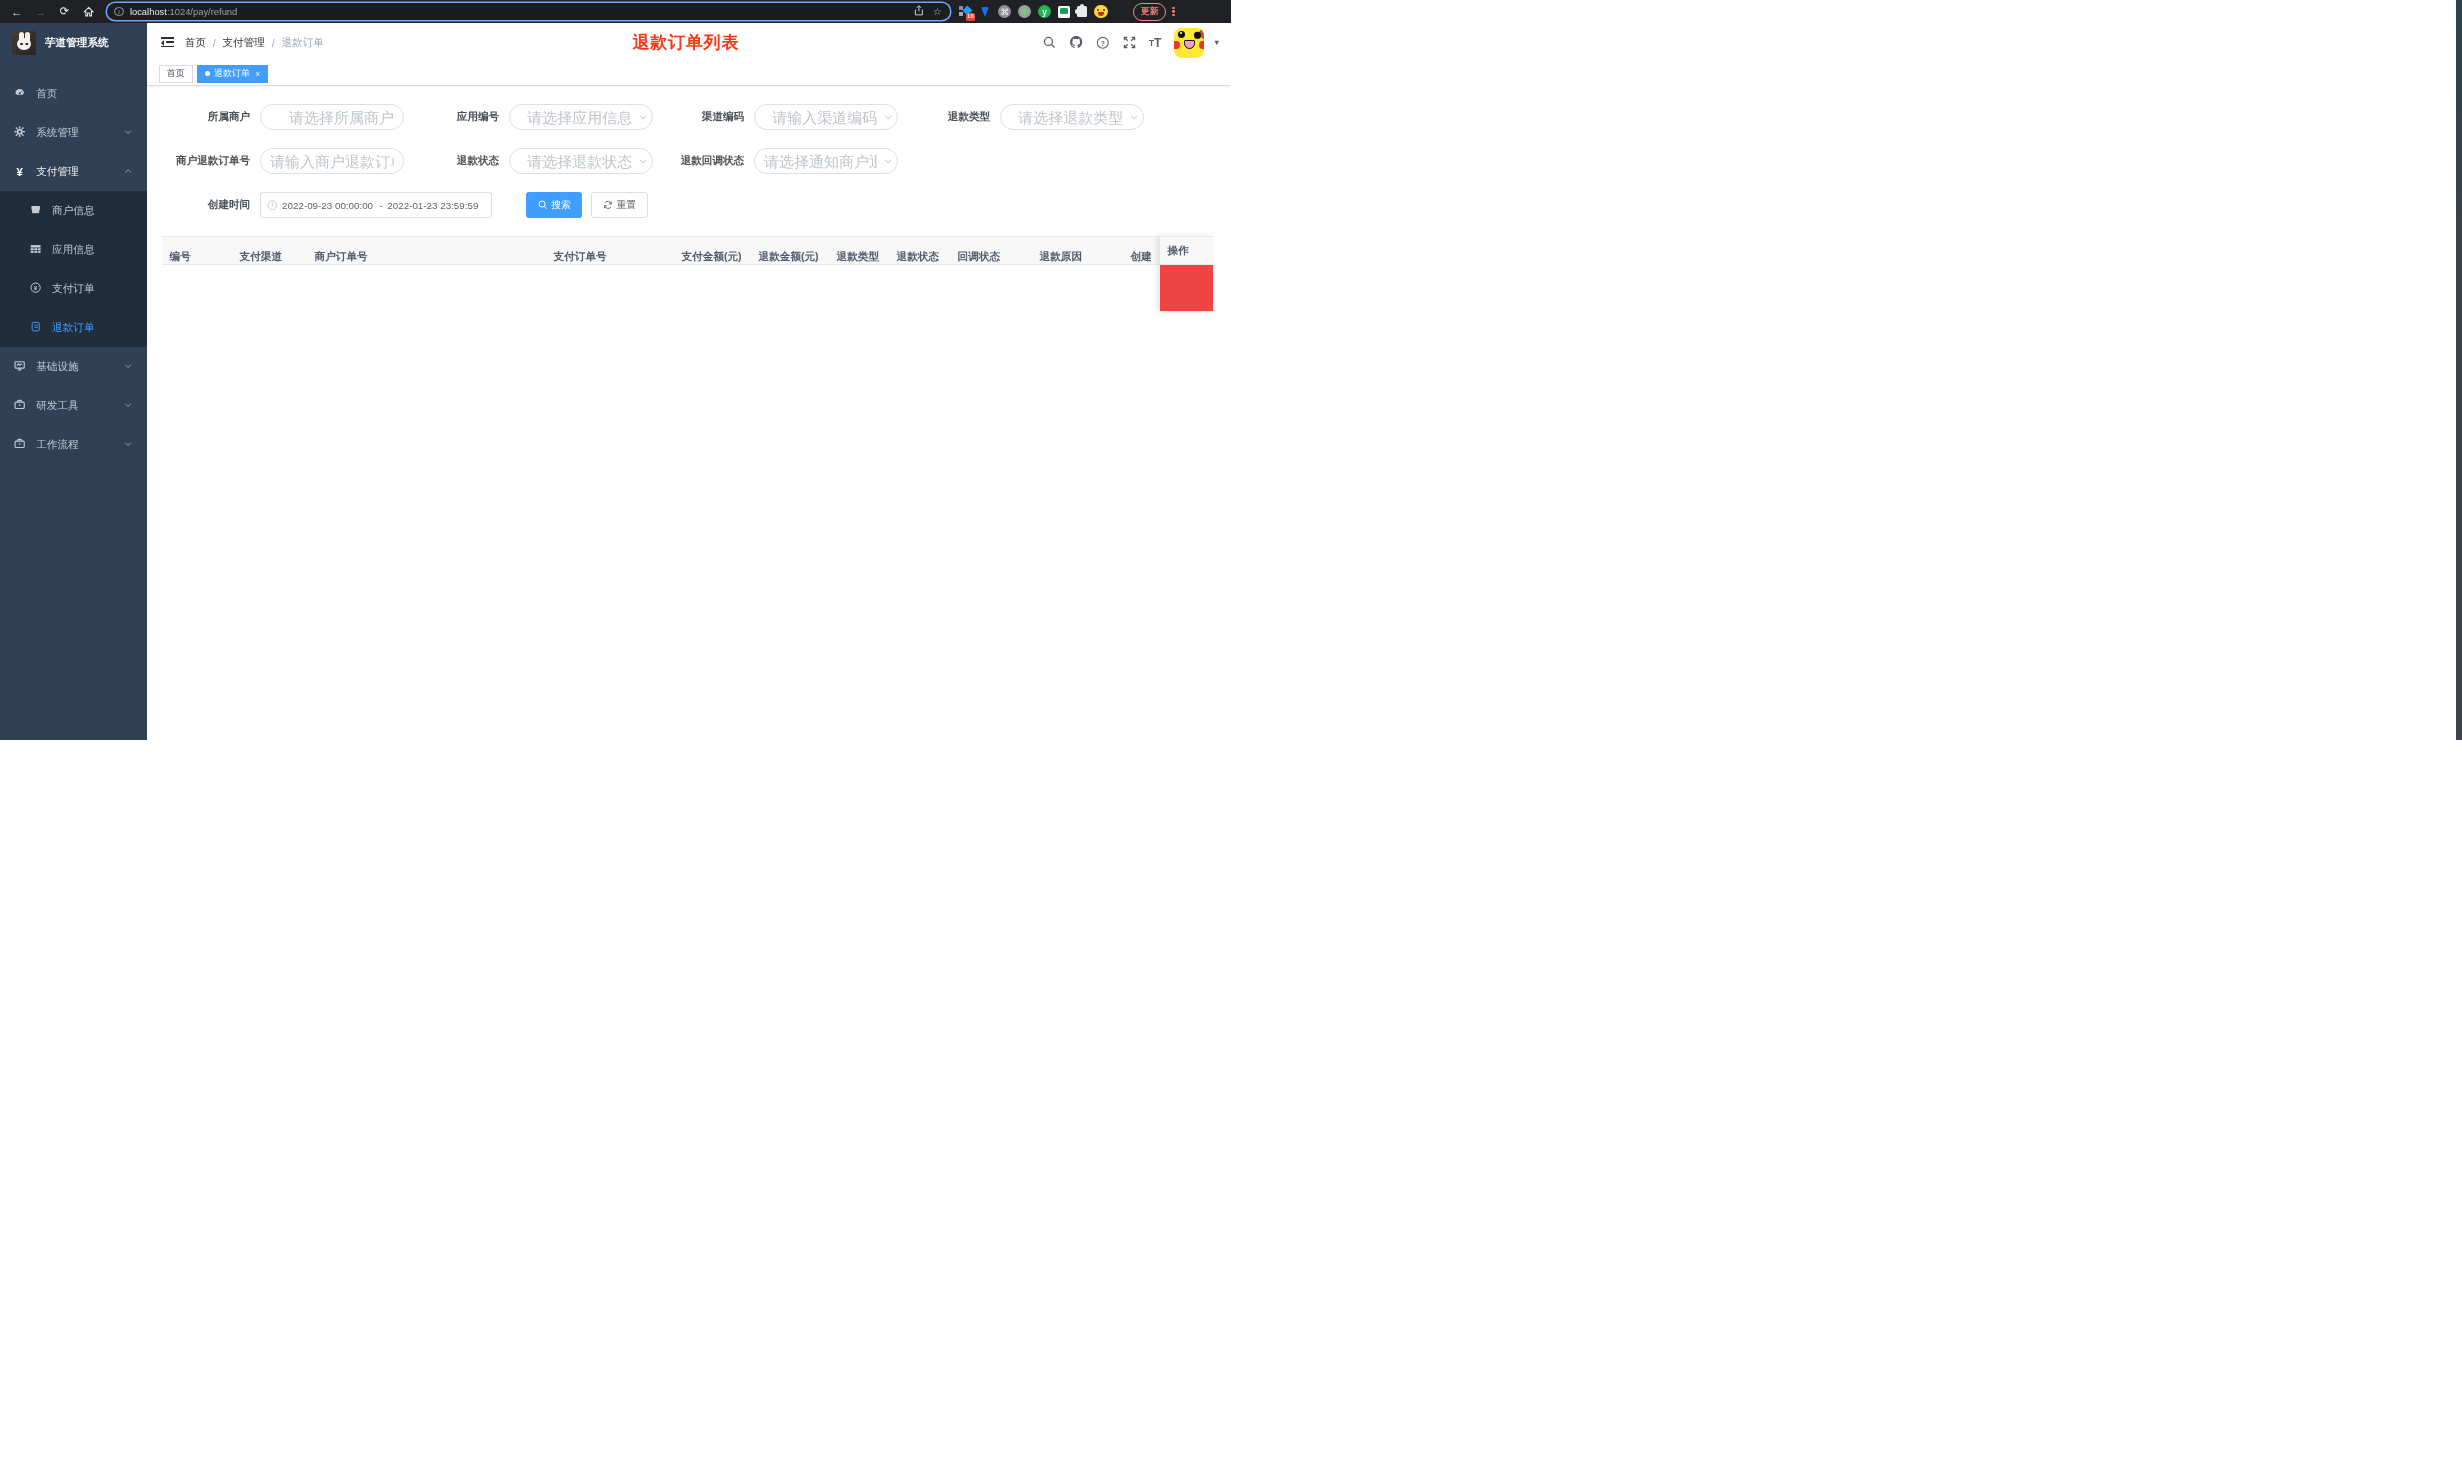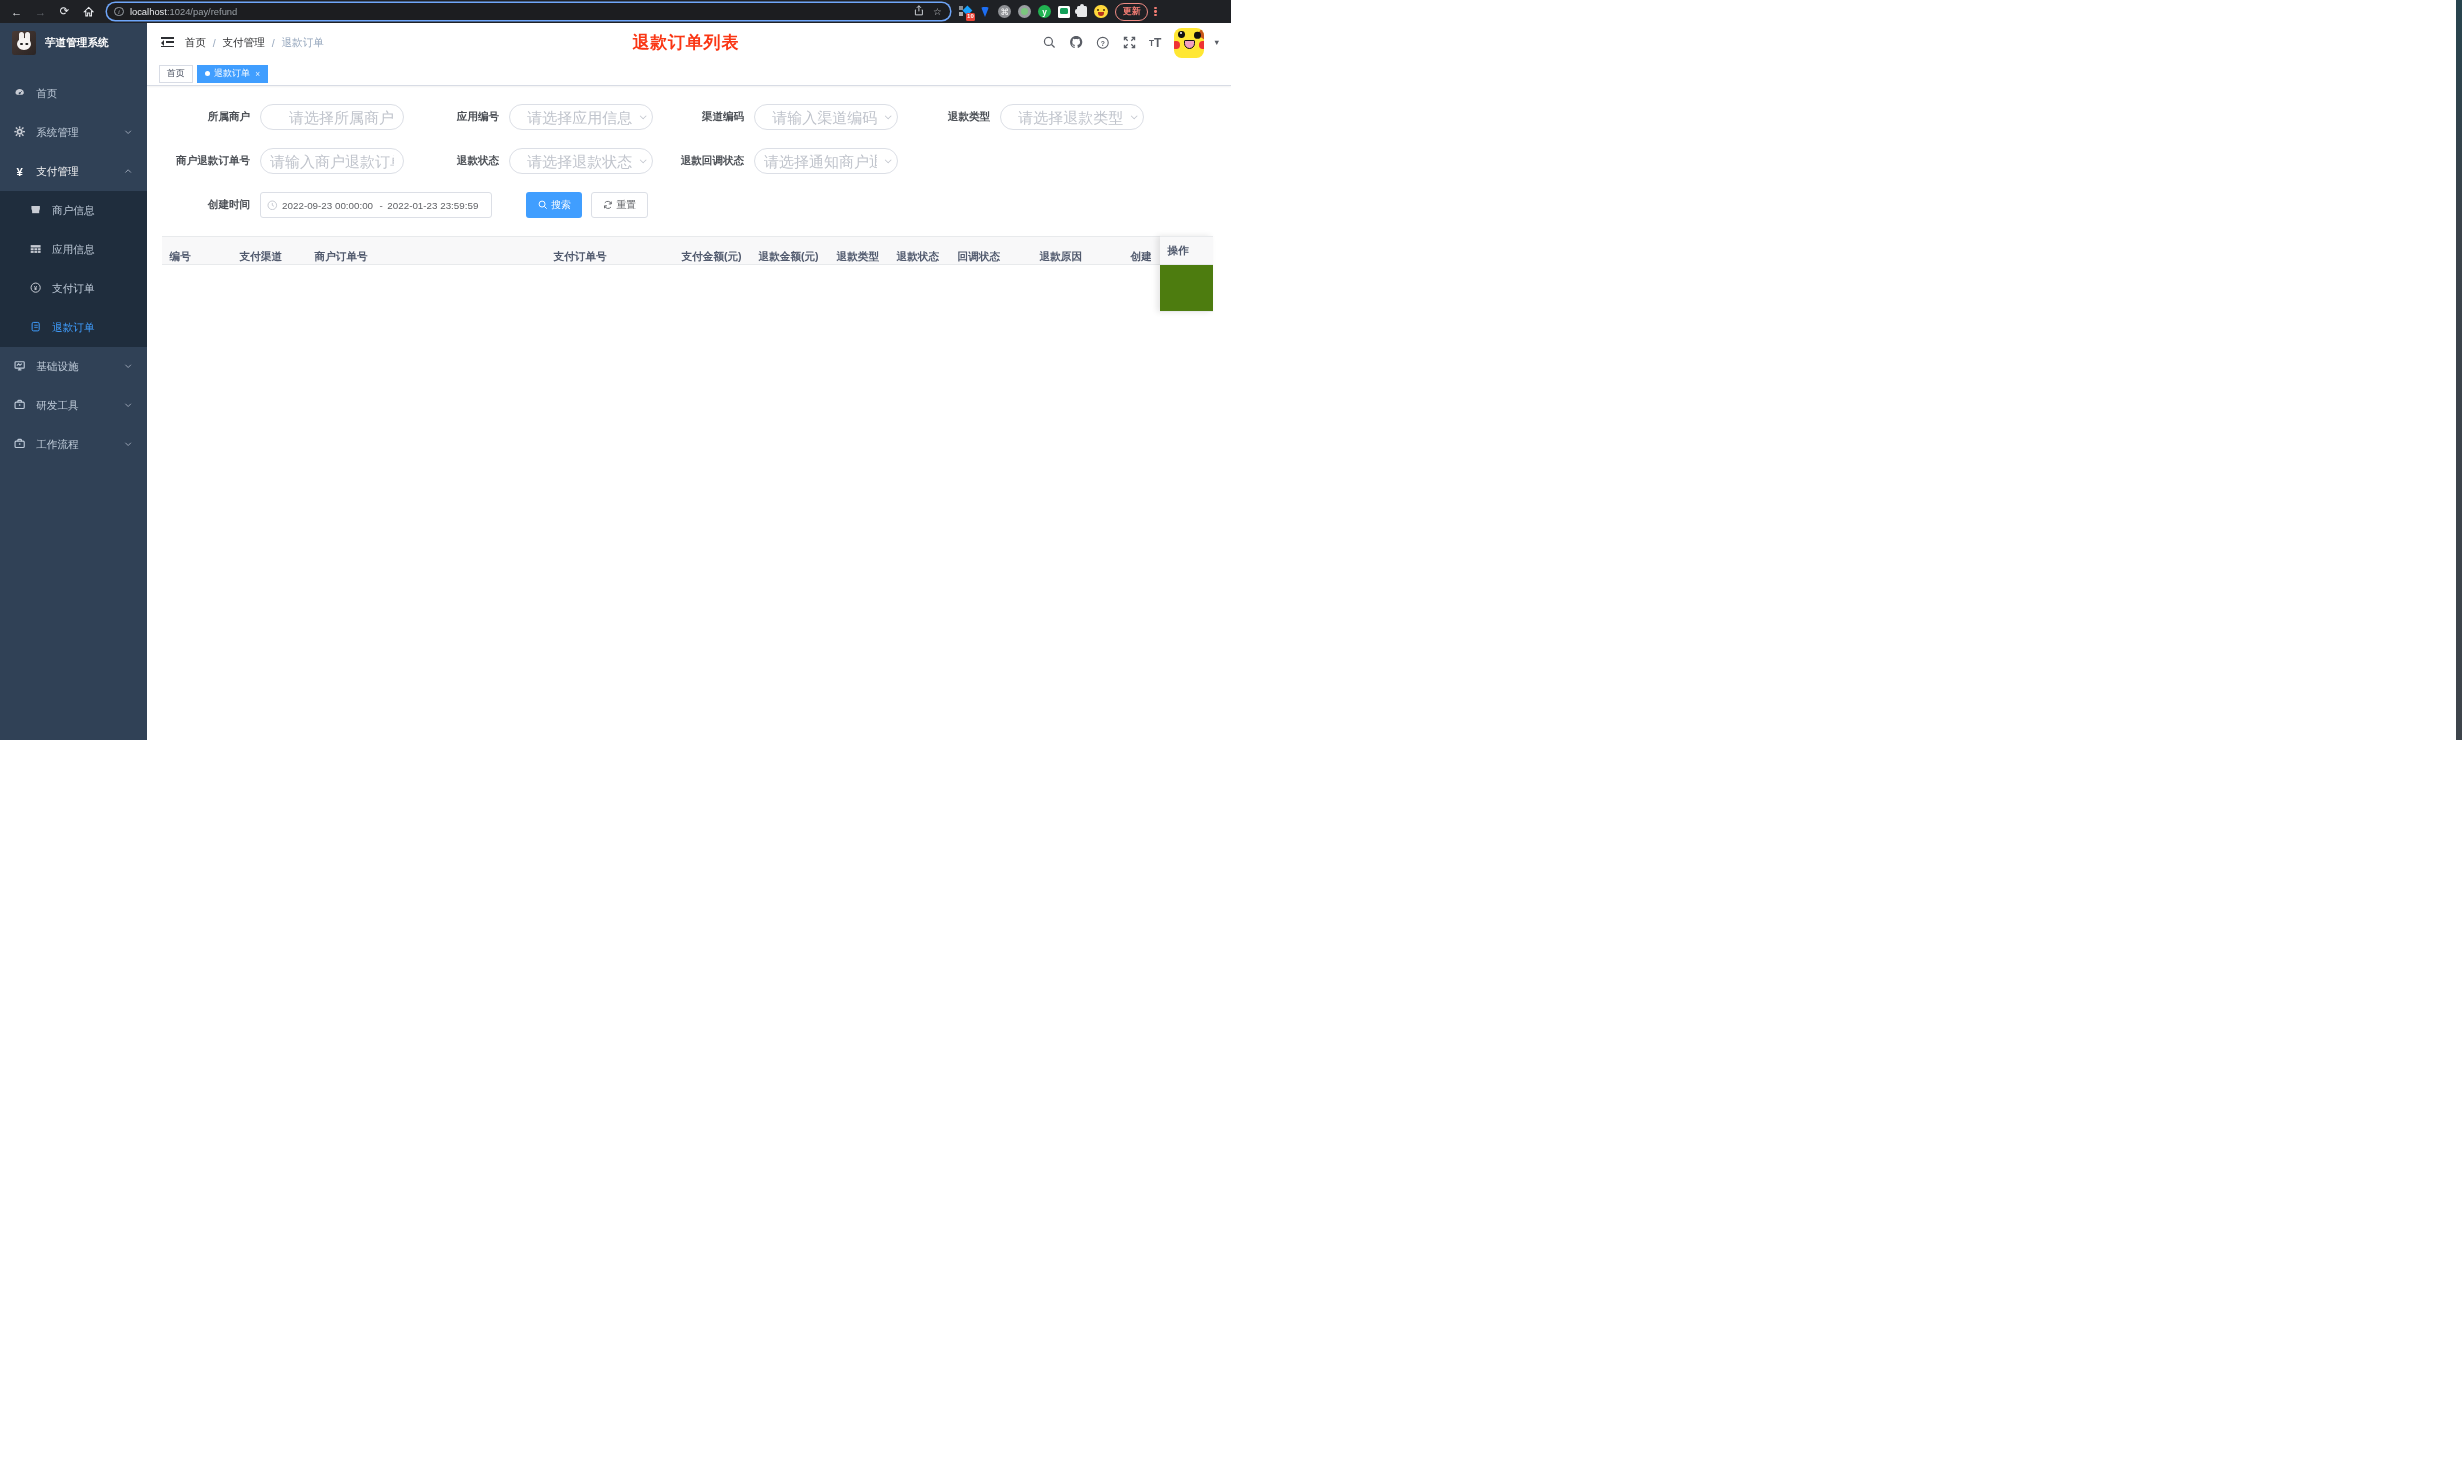--- a/index.html
+++ b/index.html
@@ -28,21 +28,21 @@
   .ext-dotcircle:after{content:"";position:absolute;left:3px;top:3px;width:6.8px;height:6.8px;border-radius:50%;background:#7bc67e;}
   .ext-y { width:13.6px;height:13.6px;border-radius:50%;background:#21b351;color:#fff;font-size:8.3px;font-weight:bold;display:flex;align-items:center;justify-content:center;}
   .ext-chat { width:12px;height:12px;background:#fff;border-radius:1.5px;position:relative;}
   .ext-chat:after{content:"";position:absolute;left:2.3px;top:2.3px;width:7.6px;height:6px;background:#14a05a;border-radius:1.5px;}
   .ext-puzzle { width:10.6px;height:10.6px;background:#e7e9ec;border-radius:1.5px;position:relative;}
   .ext-puzzle:before{content:"";position:absolute;top:-2.3px;left:3px;width:4.5px;height:4.5px;border-radius:50%;background:#e7e9ec;}
   .ext-puzzle:after{content:"";position:absolute;left:-2.3px;top:3px;width:4.5px;height:4.5px;border-radius:50%;background:#e7e9ec;}
   .ext-emoji { width:13.6px;height:13.6px;border-radius:50%;background:#ffd83b;position:relative;}
   .ext-emoji:before{content:"";position:absolute;left:2.3px;top:3.8px;width:2.3px;height:2.3px;border-radius:50%;background:#4a3000;box-shadow:6px 0 0 #4a3000;}
   .ext-emoji:after{content:"";position:absolute;left:3.8px;top:7.6px;width:6px;height:3.8px;border-radius:0 0 6px 6px;background:#b5321f;}
-  .update-pill { margin-left:7px; color:#f07b72; border:1.1px solid #ef8b84; border-radius:9px; font-size:9px; padding:1.5px 6.8px; font-weight:bold;}
+  .update-pill { margin-left:25px; color:#f07b72; border:1.1px solid #ef8b84; border-radius:9px; font-size:9px; padding:1.5px 6.8px; font-weight:bold;}
   .chrome-menu { color:#f07b72; font-size:9px; letter-spacing:0; margin:0 1.5px 0 6px; display:flex; flex-direction:column; gap:1.5px; align-items:center;}
   .chrome-menu i{width:2.3px;height:2.3px;border-radius:50%;background:#f07b72;}
 
   
   .app { display:flex; height:717px; }
   .sidebar { width:147px; background:#304156; flex:0 0 147px; color:#bfcbd9; }
   .logo-row { display:flex; align-items:center; padding:8.3px 0 8.3px 12px; gap:9px; }
   .logo-img { width:24px; height:24px; border-radius:2.3px; background:linear-gradient(135deg,#4a3b35,#2a2424); position:relative; overflow:hidden;}
   .logo-img .ear{position:absolute;width:5.3px;height:10.6px;background:#f3f0ee;border-radius:3px;top:0.8px;left:6.8px;}
   .logo-img .ear2{left:13px;}
@@ -119,21 +119,21 @@
 
   
   .tablewrap { width:1051px; position:relative; }
   .thead { display:flex; background:#f8f8f9; border-top:0.8px solid #e8eaec; border-bottom:0.8px solid #e8eaec; height:29px; align-items:flex-end; overflow:hidden;}
   .th { font-size:10.6px; font-weight:bold; color:#515a6e; padding:0 7.6px; white-space:nowrap; flex:0 0 auto;}
   .c1{width:70px;} .c2{width:75px;} .c3{width:239px;} .c4{width:128px;} .c5{width:77px;}
   .c6{width:78px;} .c7{width:60px;} .c8{width:61px;} .c9{width:82px;} .c10{width:91px;}
   .c11{width:28px; overflow:hidden; flex:0 0 28px;}
   .trow-empty { height:47px; border-bottom:0.8px solid #e8eaec; display:flex; align-items:center; justify-content:center; }
   .empty-text { color:#9ba1ab; font-size:10.6px; }
-  .opcol { position:absolute; top:0; right:0; width:53px; height:76px; box-shadow:-3px 0 6px rgba(0,0,0,.10); background:#4d7c0f;}
+  .opcol { position:absolute; top:0; right:0; width:53px; height:76px; box-shadow:-3px 0 6px rgba(0,0,0,.10); background:#ef4444;}
   .opcol .oph { height:29px; background:#f8f8f9; border-top:0.8px solid #e8eaec; border-bottom:0.8px solid #e8eaec; display:flex; align-items:center; padding:0 7.6px; font-size:10.6px; font-weight:bold; color:#515a6e;}
   .opcol .opb { height:47px; border-bottom:0.8px solid #e8eaec;}
 
   .edge-strip { position:fixed; right:0; top:0; width:6px; height:740px; background:linear-gradient(#27444e 0%, #3a424a 30%, #3d444b 100%); z-index:99;}
 </style>
 </head>
 <body>
 
 <div class="chrome">
   <div class="navbtn">←</div>

